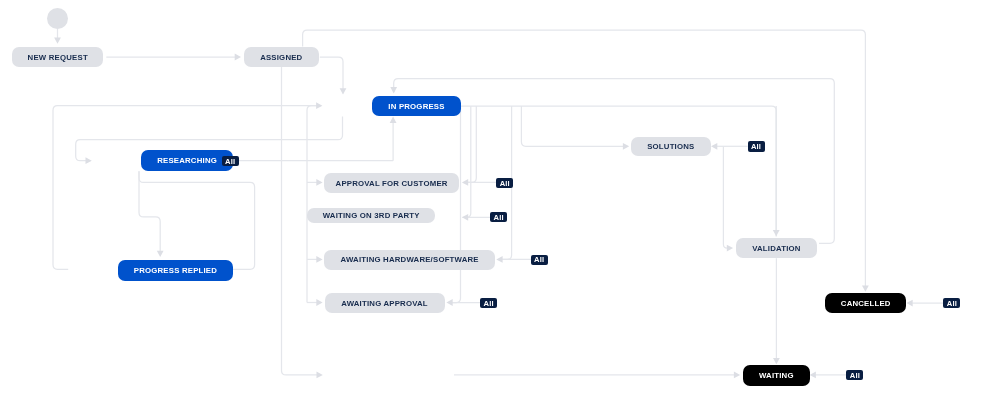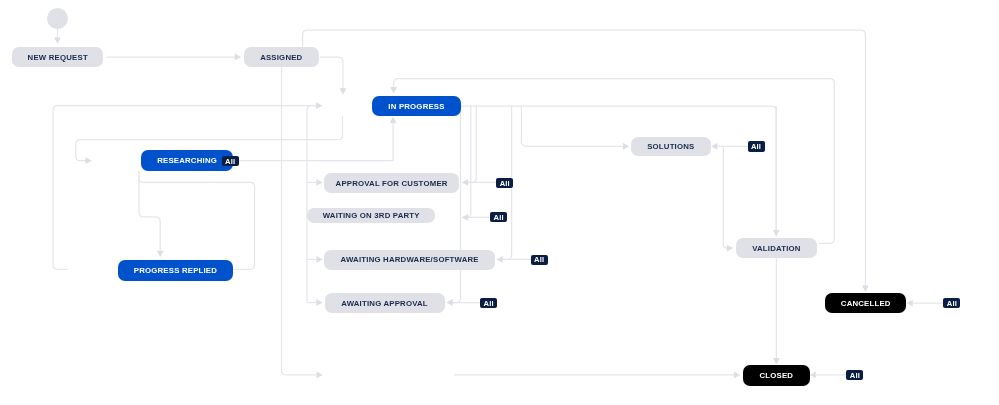--- a/index.html
+++ b/index.html
@@ -124,21 +124,21 @@
   <div class="node gray" style="left:631.0px;top:136.9px;width:79.7px;height:19.5px">
       <span class="nlabel">SOLUTIONS</span>
     </div>
   <div class="node gray" style="left:735.7px;top:238.2px;width:81.5px;height:19.5px">
       <span class="nlabel">VALIDATION</span>
     </div>
   <div class="node green" style="left:825.3px;top:292.7px;width:80.9px;height:20.8px">
       <span class="nlabel">CANCELLED</span>
     </div>
   <div class="node green" style="left:743.0px;top:365.0px;width:66.7px;height:20.5px">
-      <span class="nlabel">CLOSED</span>
+      <span class="nlabel">WAITING</span>
     </div>
 
   <div class="badge" style="left:221.6px;top:156.2px;width:17.0px;height:10.2px">
       <span>All</span>
     </div>
   <div class="badge" style="left:747.5px;top:141.4px;width:17.0px;height:10.2px">
       <span>All</span>
     </div>
   <div class="badge" style="left:496.3px;top:177.8px;width:17.0px;height:10.2px">
       <span>All</span>

